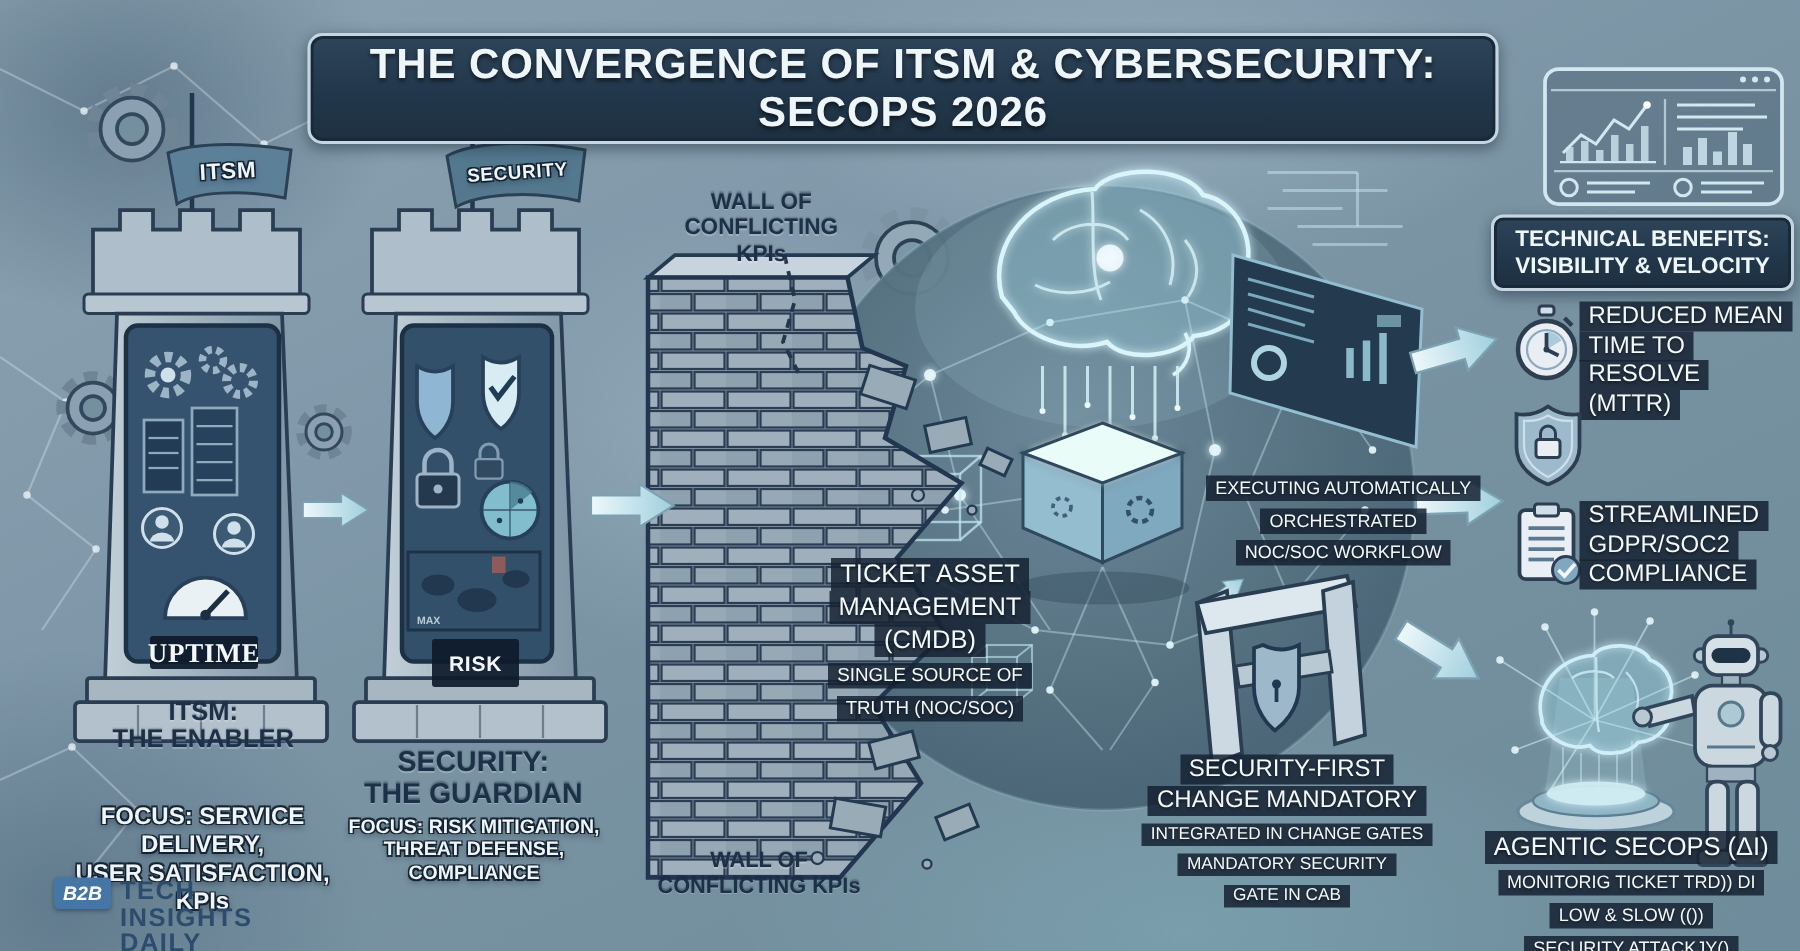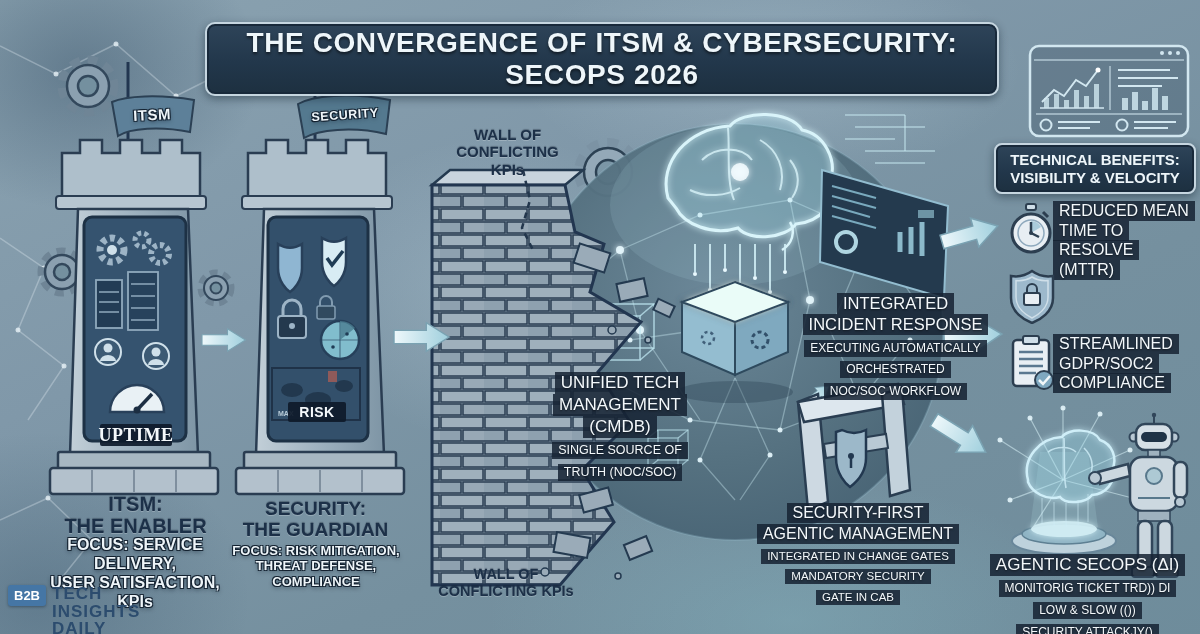--- a/index.html
+++ b/index.html
@@ -39,21 +39,21 @@
     text-shadow:0 1px 2px rgba(0,0,0,.5);
   }
   .badge{
     background:rgba(14,26,42,.92);color:#f4f8fb;font-weight:bold;
     display:flex;align-items:center;justify-content:center;border-radius:2px;
     letter-spacing:.5px;
   }
   .benefit-label{font-size:16px;line-height:1.22;}
   .flag-label{font-size:14px;letter-spacing:.5px;}
   .logo{display:flex;align-items:flex-start;gap:6px;}
-  .logo-badge{background:#4576a5;color:#fff;font-weight:bold;font-size:13px;padding:3px 6px;border-radius:3px;box-shadow:0 1px 3px rgba(10,25,40,.4);}
+  .logo-badge{background:#4576a5;color:#fff;font-weight:bold;font-style:italic;font-size:13px;padding:3px 6px;border-radius:3px;box-shadow:0 1px 3px rgba(10,25,40,.4);margin-left:28px;}
   .logo-name{color:#2c4c6e;font-weight:bold;font-size:17px;line-height:1.04;letter-spacing:1px;}
 </style>
 </head>
 <body>
 
 <div class="stage">
 
   <svg class="abs" style="left:0;top:0" width="1200" height="634" viewBox="0 0 1200 634">
     <defs>
       <linearGradient id="towerGrad" x1="0" y1="0" x2="1" y2="0">
@@ -466,59 +466,58 @@
 
   <div class="abs banner title-banner ctr pre">
     <div class="pre">THE CONVERGENCE OF ITSM &amp; CYBERSECURITY:
 SECOPS 2026</div>
   </div>
 
   <div class="abs outline-light flag-label ctr" style="left:120px;top:106px;width:64px;transform:rotate(-3deg);font-size:15px;">ITSM</div>
   <div class="abs outline-light flag-label ctr" style="left:306px;top:108px;width:78px;transform:rotate(-4deg);font-size:12.5px;">SECURITY</div>
 
   <div class="abs badge" style="left:100px;top:424px;width:72px;height:22px;font-size:18px;font-family:Liberation Serif, serif;">UPTIME</div>
-  <div class="abs badge" style="left:288px;top:402px;width:58px;height:20px;font-size:14px;">RISK</div>
-
-  <div class="abs dark-text ctr pre" style="left:48px;top:494px;width:175px;font-size:20px;line-height:1.08;">ITSM:
+  <div class="abs badge" style="left:288px;top:426px;width:58px;height:32px;font-size:14px;">RISK</div>
+
+  <div class="abs dark-text ctr pre" style="left:48px;top:466px;width:175px;font-size:17px;line-height:1.08;">ITSM:
 THE ENABLER</div>
   <div class="abs outline-light ctr pre" style="left:28px;top:536px;width:214px;font-size:16px;line-height:1.18;">FOCUS: SERVICE DELIVERY,
 USER SATISFACTION,
 KPIs</div>
 
   <div class="abs dark-text ctr pre" style="left:228px;top:499px;width:175px;font-size:19px;line-height:1.08;">SECURITY:
 THE GUARDIAN</div>
   <div class="abs outline-light ctr pre" style="left:220px;top:543px;width:192px;font-size:13px;line-height:1.18;">FOCUS: RISK MITIGATION,
 THREAT DEFENSE,
 COMPLIANCE</div>
 
   <div class="abs dark-text ctr pre" style="left:430px;top:126px;width:155px;font-size:15px;line-height:1.15;">WALL OF
 CONFLICTING
 KPIs</div>
   <div class="abs dark-text ctr pre" style="left:406px;top:566px;width:200px;font-size:14.5px;line-height:1.15;">WALL OF
 CONFLICTING KPIs</div>
 
   <div class="abs strips ctr" style="left:515px;top:372px;width:210px;font-size:17px;line-height:1.3;">
-    <span class="pre">UNIFIED TECH
+    <span class="pre">TICKET ASSET
 MANAGEMENT
 (CMDB)</span><br>
     <span class="pre" style="font-size:12.5px;margin-top:12px;">SINGLE SOURCE OF
 TRUTH (NOC/SOC)</span>
   </div>
 
   <div class="abs strips ctr" style="left:793px;top:293px;width:205px;font-size:16.5px;line-height:1.3;">
-    <span class="pre">INTEGRATED
-INCIDENT RESPONSE</span><br>
+    <br>
     <span class="pre" style="font-size:12px;">EXECUTING AUTOMATICALLY
 ORCHESTRATED
 NOC/SOC WORKFLOW</span>
   </div>
 
   <div class="abs strips ctr" style="left:750px;top:503px;width:216px;font-size:16px;line-height:1.3;">
     <span class="pre">SECURITY-FIRST
-AGENTIC MANAGEMENT</span><br>
+CHANGE MANDATORY</span><br>
     <span class="pre" style="font-size:11.5px;">INTEGRATED IN CHANGE GATES
 MANDATORY SECURITY
 GATE IN CAB</span>
   </div>
 
   <div class="abs banner ctr pre" style="left:994px;top:143px;width:198px;height:47px;font-size:15px;line-height:1.2;border-radius:8px;">
     <div class="pre">TECHNICAL BENEFITS:
 VISIBILITY &amp; VELOCITY</div>
   </div>
 

